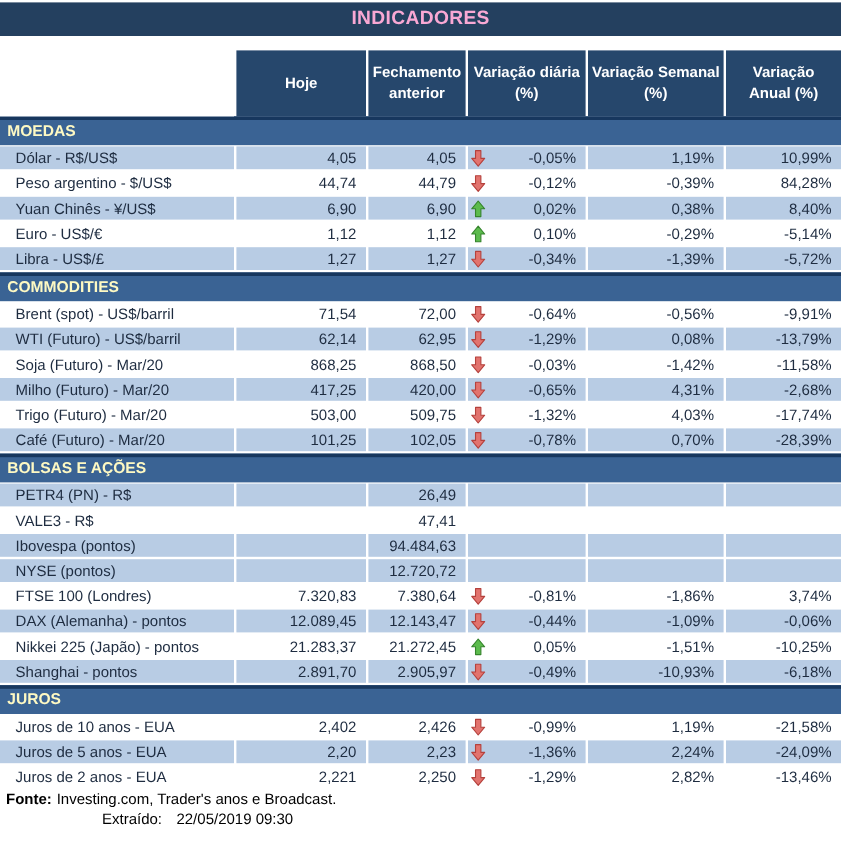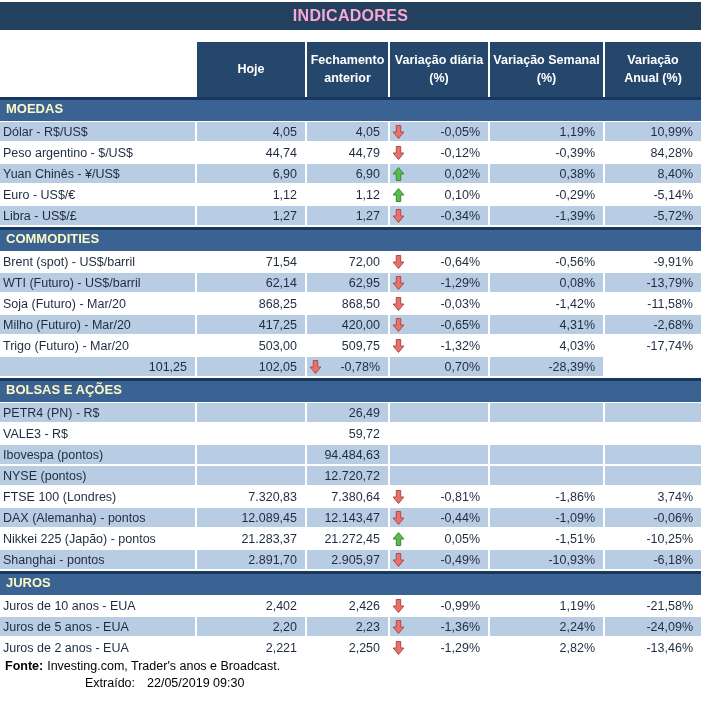--- a/index.html
+++ b/index.html
@@ -40,21 +40,21 @@
     height:24px;
     margin-bottom:1px;
     color:#fef9c3;font-weight:bold;font-size:13px;
     padding:1px 0 0 6px;
     box-sizing:border-box;
   }
 
   .row{height:19px;margin-bottom:2px;font-size:12.5px;}
   .row .cell{background:#fff;display:flex;align-items:center;box-sizing:border-box;white-space:nowrap;overflow:hidden;}
   .row.shaded .cell{background:var(--row-shaded);}
-  .cell.label{padding-left:3px;}
+  .cell.label{padding-left:13px;}
   .cell.num{justify-content:flex-end;padding-right:8px;}
   .cell.diaria{justify-content:space-between;padding-left:2px;padding-right:8px;}
   .arrow{display:inline-flex;align-items:center;width:14px;height:16px;}
   .arrow svg{display:block;}
 
   .footer{font-size:12.5px;color:#000;margin-top:2px;line-height:1.2;}
   .footer .f1{padding-left:5px;}
   .footer .f1 b{margin-right:4px;}
   .footer .f2{margin-left:85px;margin-top:2px;}
   .footer .f2 .ev{margin-left:12px;}
@@ -237,20 +237,21 @@
             <svg width="13" height="16" viewBox="0 0 14 16">
               <path d="M4.6 1 L9.4 1 L9.4 8 L12.8 8 L7 15 L1.2 8 L4.6 8 Z" fill="#e2736e" stroke="#b5413c" stroke-width="1" stroke-linejoin="round"></path>
             </svg>
           </span>
           <span>-1,32%</span>
         </div>
         <div class="cell num">4,03%</div>
         <div class="cell num">-17,74%</div>
       </div>
       <div class="grid6 row shaded">
+        <div class="cell label">Café (Futuro) - Mar/20</div>
         <div class="cell num">101,25</div>
         <div class="cell num">102,05</div>
         <div class="cell diaria">
           <span class="arrow">
             <svg width="13" height="16" viewBox="0 0 14 16">
               <path d="M4.6 1 L9.4 1 L9.4 8 L12.8 8 L7 15 L1.2 8 L4.6 8 Z" fill="#e2736e" stroke="#b5413c" stroke-width="1" stroke-linejoin="round"></path>
             </svg>
           </span>
           <span>-0,78%</span>
         </div>
@@ -265,21 +266,21 @@
         <div class="cell diaria">
           <span class="arrow"></span>
           <span></span>
         </div>
         <div class="cell num"></div>
         <div class="cell num"></div>
       </div>
       <div class="grid6 row">
         <div class="cell label">VALE3 - R$</div>
         <div class="cell num"></div>
-        <div class="cell num">59,72</div>
+        <div class="cell num">47,41</div>
         <div class="cell diaria">
           <span class="arrow"></span>
           <span></span>
         </div>
         <div class="cell num"></div>
         <div class="cell num"></div>
       </div>
       <div class="grid6 row shaded">
         <div class="cell label">Ibovespa (pontos)</div>
         <div class="cell num"></div>

